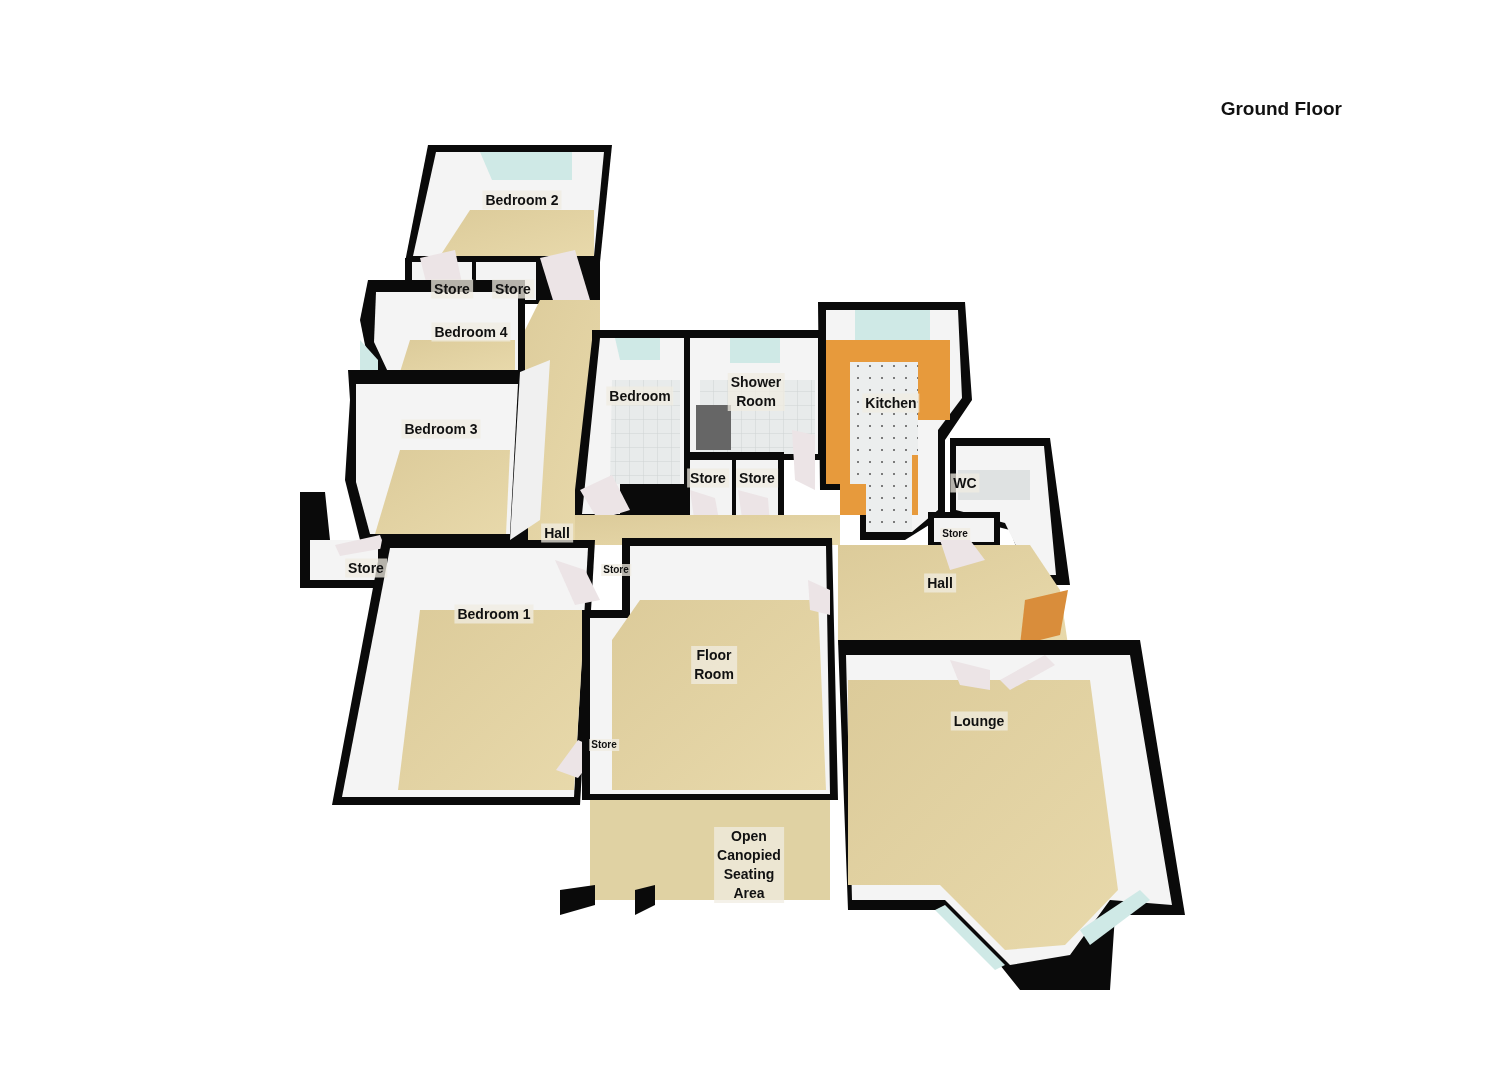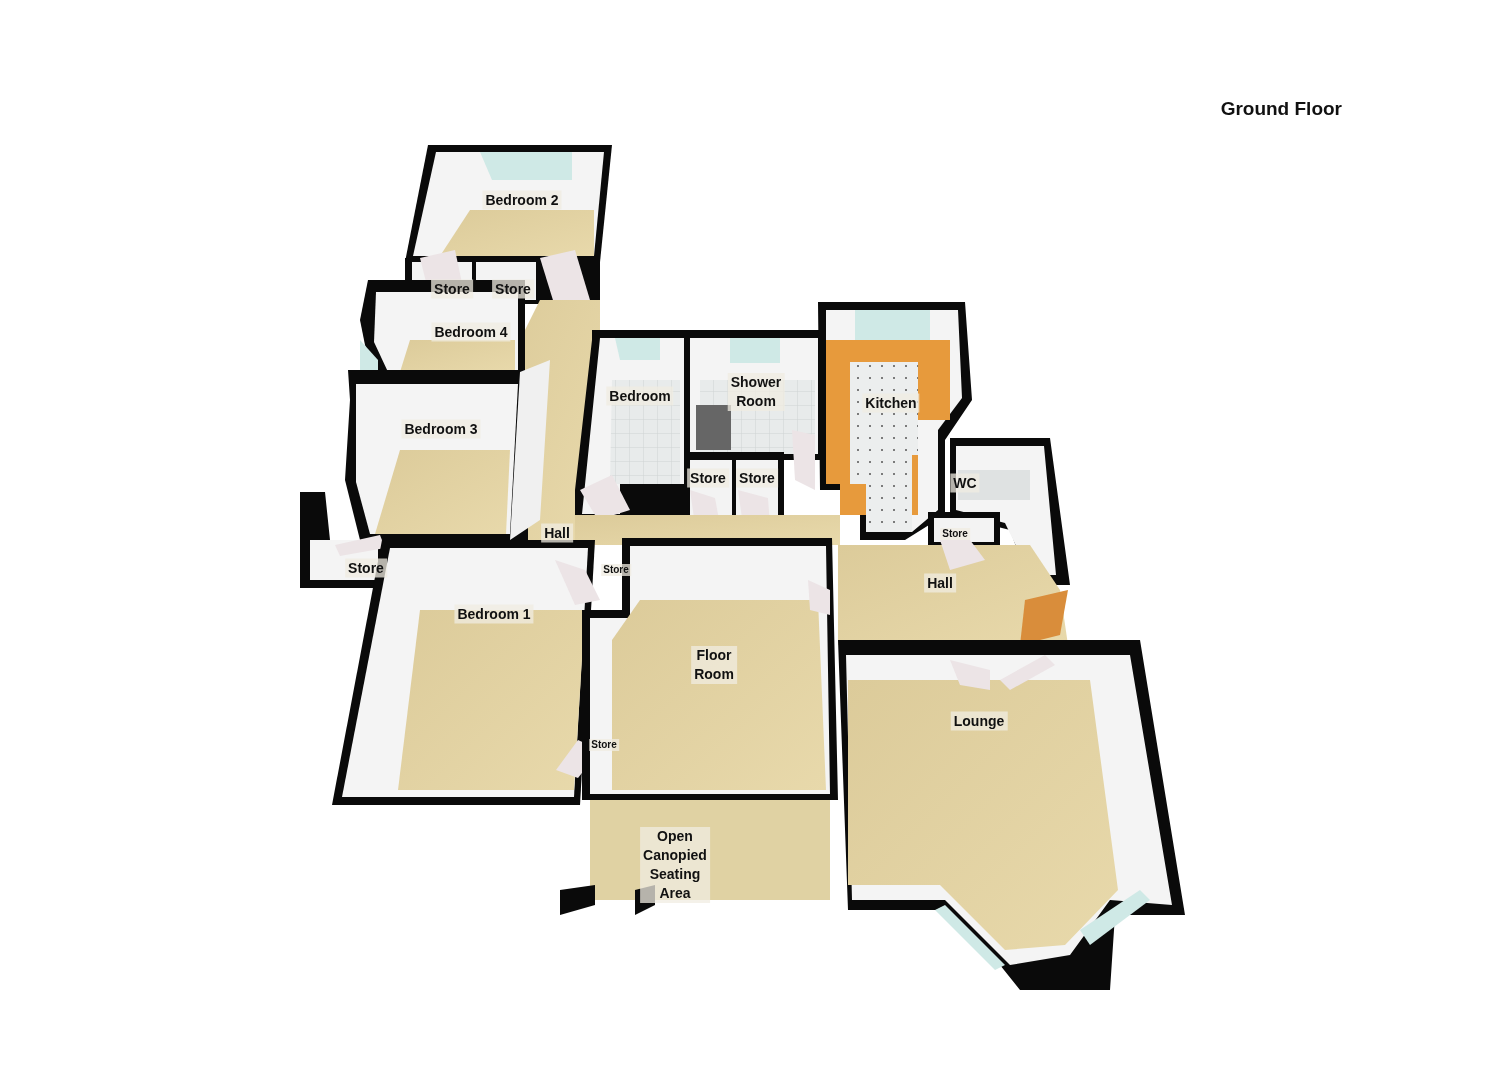--- a/index.html
+++ b/index.html
@@ -169,16 +169,16 @@
 <div class="lbl" style="left:965px;top:483px;">WC</div>
 <div class="lbl small" style="left:955px;top:534px;">Store</div>
 <div class="lbl" style="left:557px;top:533px;">Hall</div>
 <div class="lbl small" style="left:616px;top:570px;">Store</div>
 <div class="lbl" style="left:494px;top:614px;">Bedroom 1</div>
 <div class="lbl multi" style="left:714px;top:665px;">Floor
 Room</div>
 <div class="lbl small" style="left:604px;top:745px;">Store</div>
 <div class="lbl" style="left:940px;top:583px;">Hall</div>
 <div class="lbl" style="left:979px;top:721px;">Lounge</div>
-<div class="lbl multi" style="left:675px;top:865px;text-align:center;">Open
+<div class="lbl multi" style="left:749px;top:865px;text-align:center;">Open
 Canopied
 Seating
 Area</div>
 
 </body></html>

